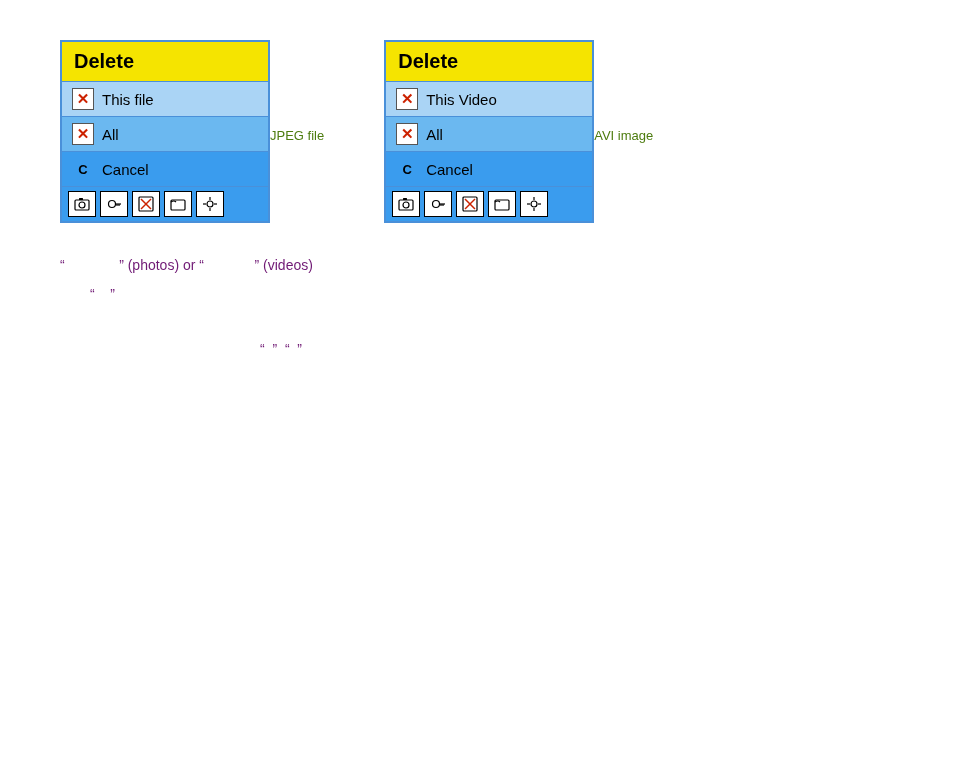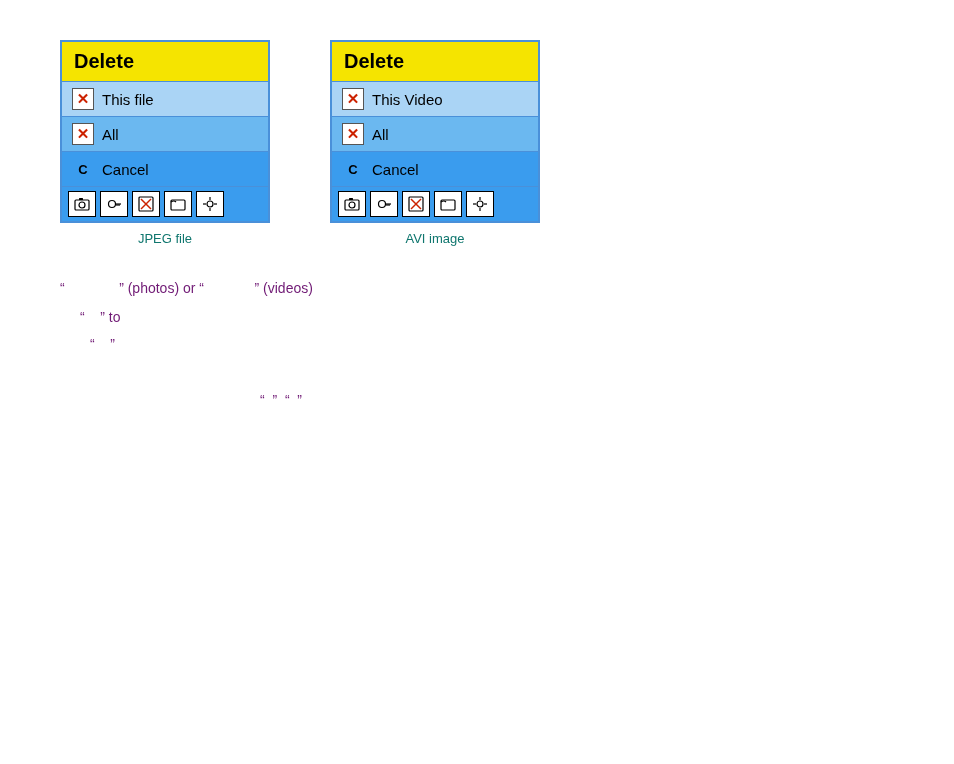--- a/index.html
+++ b/index.html
@@ -20,21 +20,21 @@
     .dialogs-row {
       display: flex;
       flex-direction: row;
       gap: 60px;
       align-items: flex-start;
       margin-bottom: 30px;
     }
 
     .dialog-wrapper {
       display: flex;
-      flex-direction: column;
+      flex-direction: row;
       align-items: center;
     }
 
     .dialog-box {
       width: 210px;
       border: 2px solid #4a90d9;
       overflow: hidden;
     }
 
     .dialog-title {
@@ -112,21 +112,21 @@
       justify-content: center;
       font-size: 13px;
       cursor: pointer;
       flex-shrink: 0;
     }
 
     .file-label {
       text-align: center;
       margin-top: 8px;
       font-size: 13px;
-      color: #0f766e;
+      color: #4d7c0f;
     }
 
     .text-section {
       margin-top: 20px;
       line-height: 1.8;
       font-size: 14px;
       color: #701a75;
     }
 
     .text-line {
@@ -269,23 +269,20 @@
       </div>
       <div class="file-label">AVI image</div>
     </div>
 
   </div>
 
   <div class="text-section">
     <div class="text-line">
       <span>“</span>&nbsp;&nbsp;&nbsp;&nbsp;&nbsp;&nbsp;&nbsp;&nbsp;&nbsp;&nbsp;&nbsp;&nbsp;&nbsp;&nbsp;<span>” (photos) or “</span>&nbsp;&nbsp;&nbsp;&nbsp;&nbsp;&nbsp;&nbsp;&nbsp;&nbsp;&nbsp;&nbsp;&nbsp;&nbsp;<span>” (videos)</span>
     </div>
-    <div class="text-line-indent">
-      <span>“&nbsp;&nbsp;&nbsp;&nbsp;” to</span>
-    </div>
     <div class="text-line-double-indent">
       <span>“&nbsp;&nbsp;&nbsp;&nbsp;”</span>
     </div>
     <div style="margin-top: 30px; margin-left: 200px;">
       <span>“&nbsp;&nbsp;”&nbsp;&nbsp;“&nbsp;&nbsp;”</span>
     </div>
   </div>
 
 </div>
 

